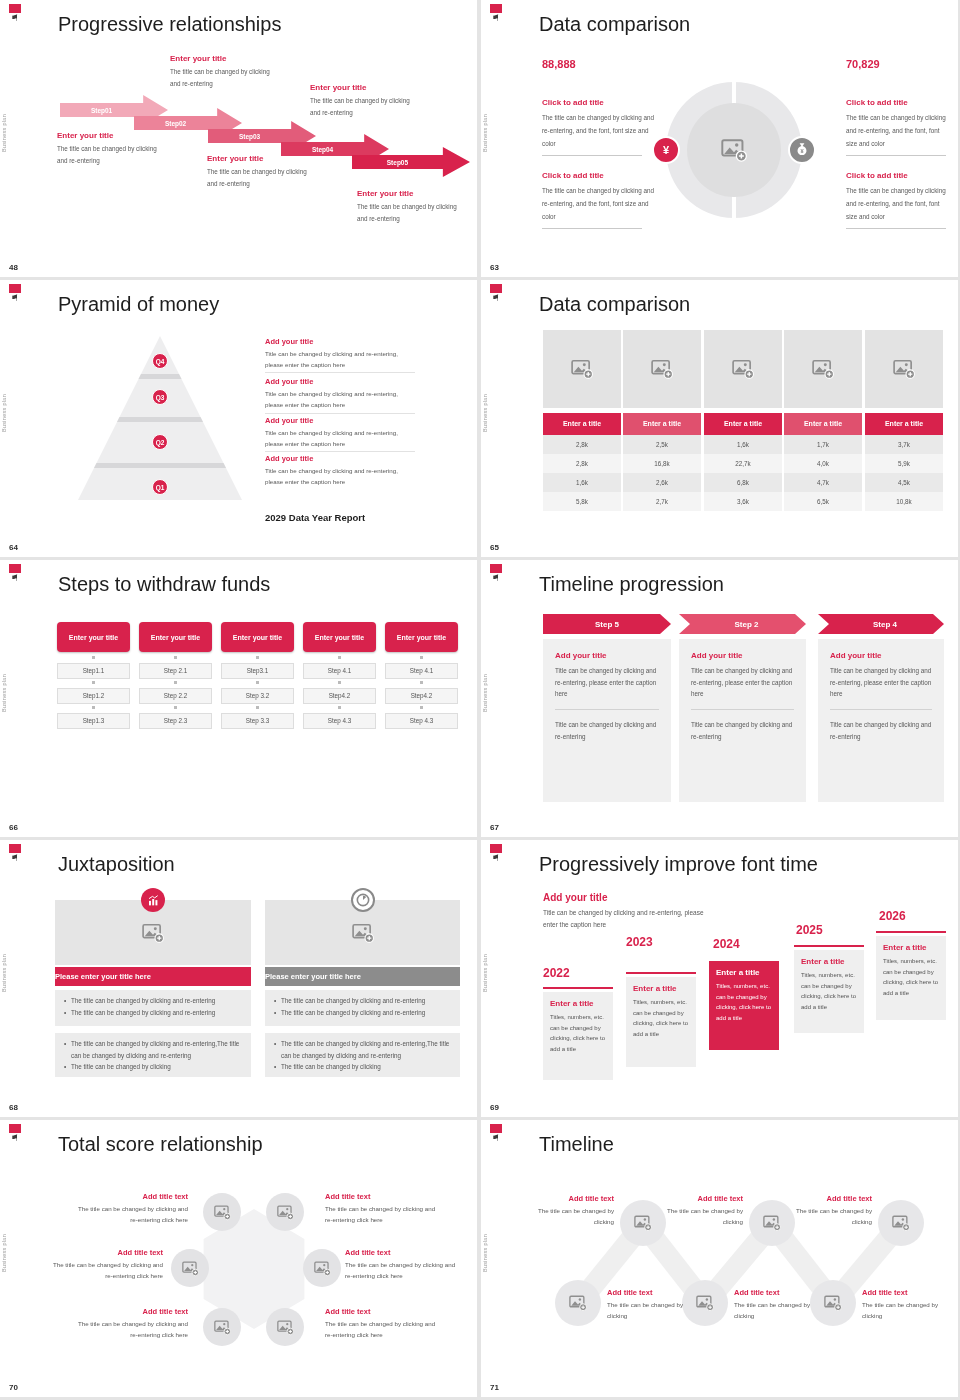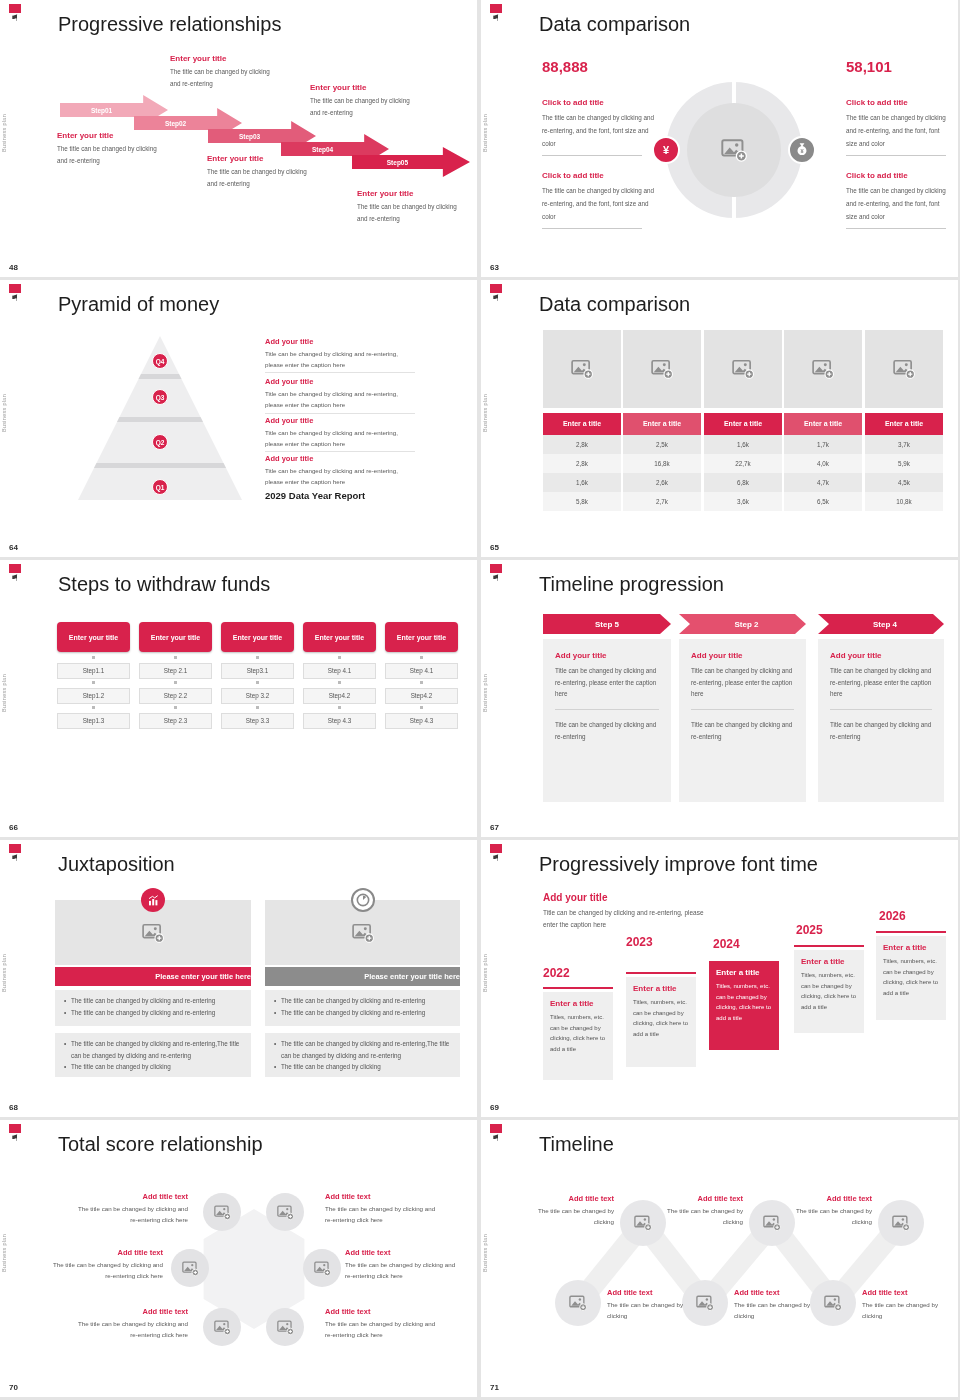--- a/index.html
+++ b/index.html
@@ -20,41 +20,41 @@
   .ph17{width:17px;height:17px}.ph18{width:18px;height:18px}.ph22{width:22px;height:22px}.ph26{width:26px;height:26px}
 
   
   .s62-arrow{position:absolute;height:30px;clip-path:polygon(0 27%,77% 27%,77% 0,100% 50%,77% 100%,77% 73%,0 73%);display:flex;align-items:center}
   .s62-arrow span{display:block;width:77%;text-align:center;color:#fff;font-size:6.5px;font-weight:700}
   .s62-tb{position:absolute;width:110px}
   .s62-tb .h-red{font-size:8px;margin-bottom:3px}
   .s62-tb .body-gray{font-size:6.3px}
 
   
-  .s63-num{position:absolute;font-size:15px;font-weight:700;color:#d8224c;margin:0}
+  .s63-num{position:absolute;font-size:11px;font-weight:700;color:#d8224c;margin:0}
   .s63-block{position:absolute}
   .s63-block .h-red{font-size:8px;margin-bottom:4px}
   .s63-block .body-gray{font-size:6.3px;line-height:2.1}
   .s63-sep{position:absolute;width:100px;border:none;border-top:1px solid #c9c9c9;margin:0}
   .s63-donut{position:absolute;left:185px;top:82px;width:136px;height:136px;border-radius:50%;background:#e8e8ea}
   .s63-split{position:absolute;left:251px;top:82px;width:4px;height:136px;background:#fff}
   .s63-inner{position:absolute;left:206px;top:103px;width:94px;height:94px;border-radius:50%;background:#dededf;display:flex;align-items:center;justify-content:center}
   .s63-badge{position:absolute;width:28px;height:28px;border-radius:50%;border:2px solid #fff;display:flex;align-items:center;justify-content:center}
   .s63-badge.red{background:#d8224c;color:#fff;font-size:11px;font-weight:700}
   .s63-badge.gray{background:#8a8a8a}
 
   
   .s64-pyr{position:absolute;left:78px;top:56px;width:164px;height:164px;clip-path:polygon(50% 0,100% 100%,0 100%);background:#eeeeef}
   .s64-band{position:absolute;left:0;width:100%;height:5px;background:#d7d7d9}
   .s64-q{position:absolute;left:152px;width:16px;height:16px;border-radius:50%;background:#d8224c;border:1.5px solid #fff;color:#fff;font-size:6.5px;font-weight:700;display:flex;align-items:center;justify-content:center}
   .s64-row{position:absolute;left:265px;width:152px}
   .s64-row .h-red{font-size:7.5px;margin-bottom:2px}
   .s64-row .body-gray{font-size:6.2px;line-height:1.8}
   .s64-sep{position:absolute;left:265px;width:150px;border:none;border-top:1px solid #e2e2e2;margin:0}
-  .s64-report{position:absolute;left:265px;top:210px;font-size:9.5px;font-weight:700;color:#1e1e1e;margin:0}
+  .s64-report{position:absolute;left:265px;top:232px;font-size:9.5px;font-weight:700;color:#1e1e1e;margin:0}
 
   
   .s65-img{position:absolute;top:50px;width:78px;height:78px;background:#e3e3e3;display:flex;align-items:center;justify-content:center}
   .s65-th{position:absolute;top:133px;width:78px;height:22px;color:#fff;font-size:7px;font-weight:700;text-align:center;line-height:22px}
   .s65-td{position:absolute;width:78px;height:19px;font-size:6.3px;color:#555;text-align:center;line-height:19px}
 
   
   .s66-btn{position:absolute;top:62px;width:73px;height:30px;background:#d8224c;border-radius:4px;color:#fff;font-size:7px;font-weight:700;display:flex;align-items:center;justify-content:center;box-shadow:0 1px 2px rgba(0,0,0,.25)}
   .s66-box{position:absolute;width:73px;height:16px;background:#f5f5f5;border:1px solid #ddd;font-size:6.3px;color:#555;text-align:center;line-height:14px}
   .s66-conn{position:absolute;width:3px;height:3px;background:#bbb}
@@ -67,21 +67,21 @@
   .s67-panel{position:absolute;top:79px;height:163px;background:#f0f0f0;padding:12px}
   .s67-panel .h-red{font-size:8px;margin-bottom:5px}
   .s67-panel .body-gray{font-size:6.3px;line-height:1.85}
   .s67-sep{border:none;border-top:1px solid #d2d2d2;margin:9px 0}
 
   
   .s68-circle{position:absolute;top:48px;width:24px;height:24px;border-radius:50%;display:flex;align-items:center;justify-content:center;z-index:2}
   .s68-circle.red{background:#d8224c}
   .s68-circle.gray{background:#fff;border:2px solid #8a8a8a}
   .s68-img{position:absolute;top:60px;height:65px;background:#e5e5e5;display:flex;align-items:center;justify-content:center}
-  .s68-banner{position:absolute;top:127px;height:19px;color:#fff;font-size:7.5px;font-weight:700;text-align:right;line-height:19px}
+  .s68-banner{position:absolute;top:127px;height:19px;color:#fff;font-size:7.5px;font-weight:700;text-align:left;line-height:19px}
   .s68-banner.red{background:#d8224c}
   .s68-banner.gray{background:#8c8c8c}
   .s68-list{position:absolute;background:#ececec;padding:5px 9px 4px}
   .s68-list p{margin:0;font-size:6.3px;color:#555;line-height:1.85;padding-left:7px;position:relative}
   .s68-list p::before{content:"•";position:absolute;left:0;top:0}
 
   
   .s69-intro{position:absolute;left:62px;top:52px;width:165px}
   .s69-intro .h-red{font-size:10px;margin-bottom:4px}
   .s69-intro .body-gray{font-size:6.5px;line-height:1.9}
@@ -197,21 +197,21 @@
     <div class="s63-badge red" style="left:171px;top:136px">
         <span>¥</span>
       </div>
     <div class="s63-badge gray" style="left:307px;top:136px">
       <svg viewBox="0 0 20 20" width="16" height="16" xmlns="http://www.w3.org/2000/svg">
         <path d="M7 1.5 h6 l-2.2 3.4 c2.9 .9 4.8 3.1 4.8 5.9 0 3.4-2.8 5.6-5.6 5.6 s-5.6-2.2-5.6-5.6 c0-2.8 1.9-5 4.8-5.9 Z" fill="#ffffff"></path>
         <text x="10" y="14" font-size="7" font-weight="bold" fill="#8a8a8a" text-anchor="middle">¥</text>
       </svg>
     </div>
 
-    <p class="s63-num" style="left:365px;top:58px">58,101</p>
+    <p class="s63-num" style="left:365px;top:58px">70,829</p>
     <div class="s63-block" style="left:365px;top:98px;width:100px">
       <p class="h-red">Click to add title</p>
       <p class="body-gray">The title can be changed by clicking and re-entering, and the font, font size and color</p>
     </div>
     <hr class="s63-sep" style="left:365px;top:155px">
     <div class="s63-block" style="left:365px;top:171px;width:100px">
       <p class="h-red">Click to add title</p>
       <p class="body-gray">The title can be changed by clicking and re-entering, and the font, font size and color</p>
     </div>
     <hr class="s63-sep" style="left:365px;top:228px">

